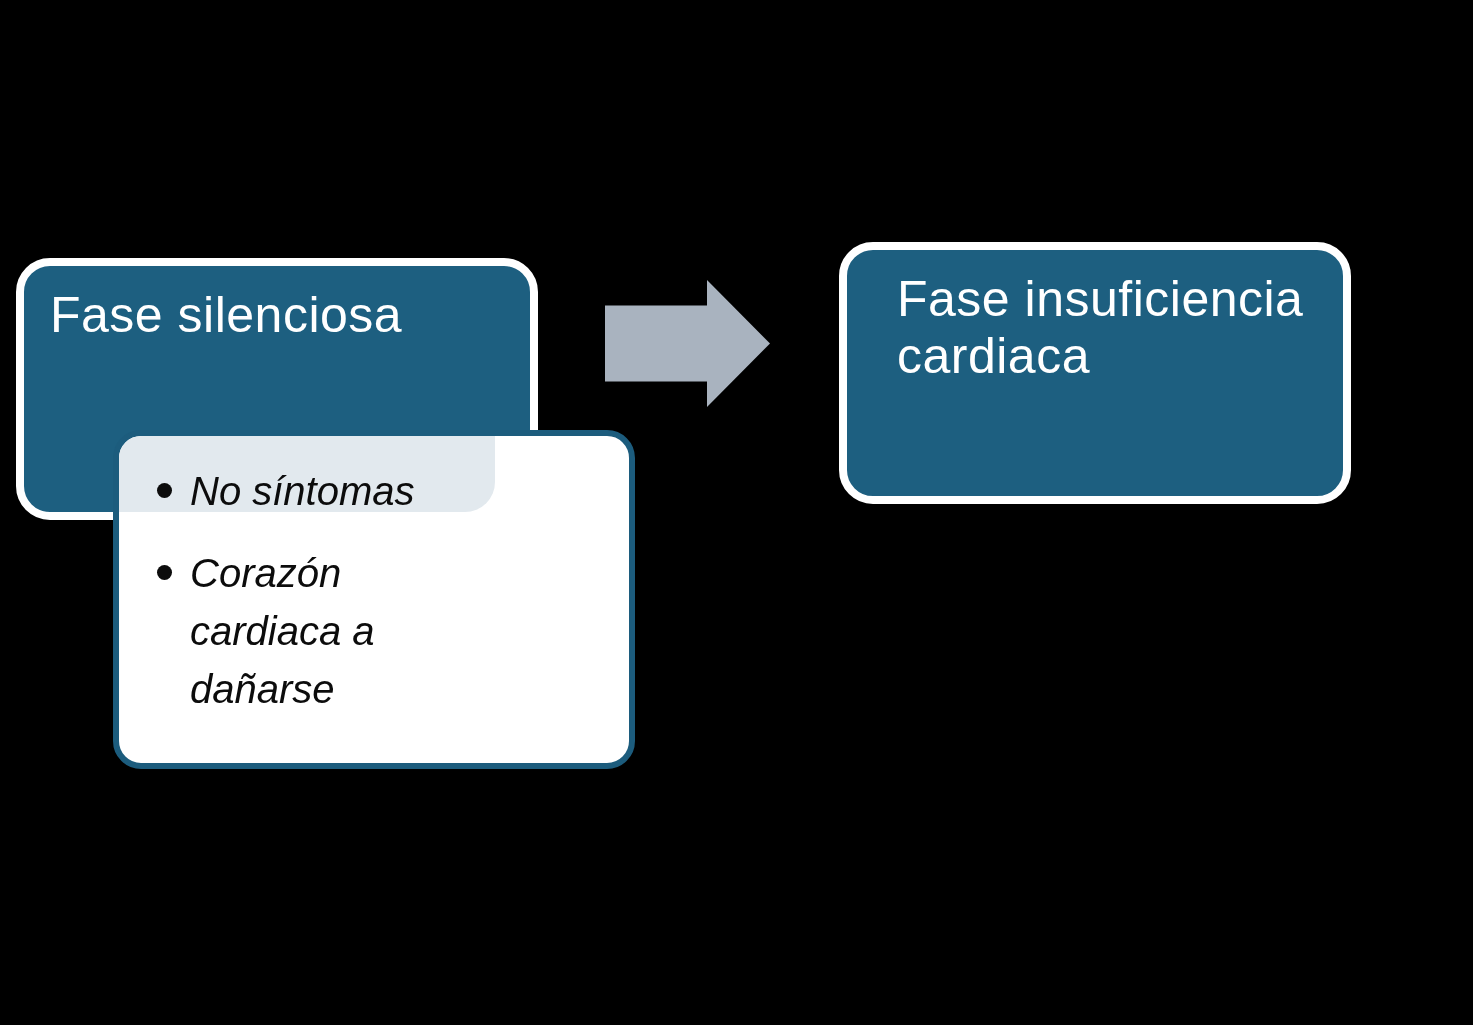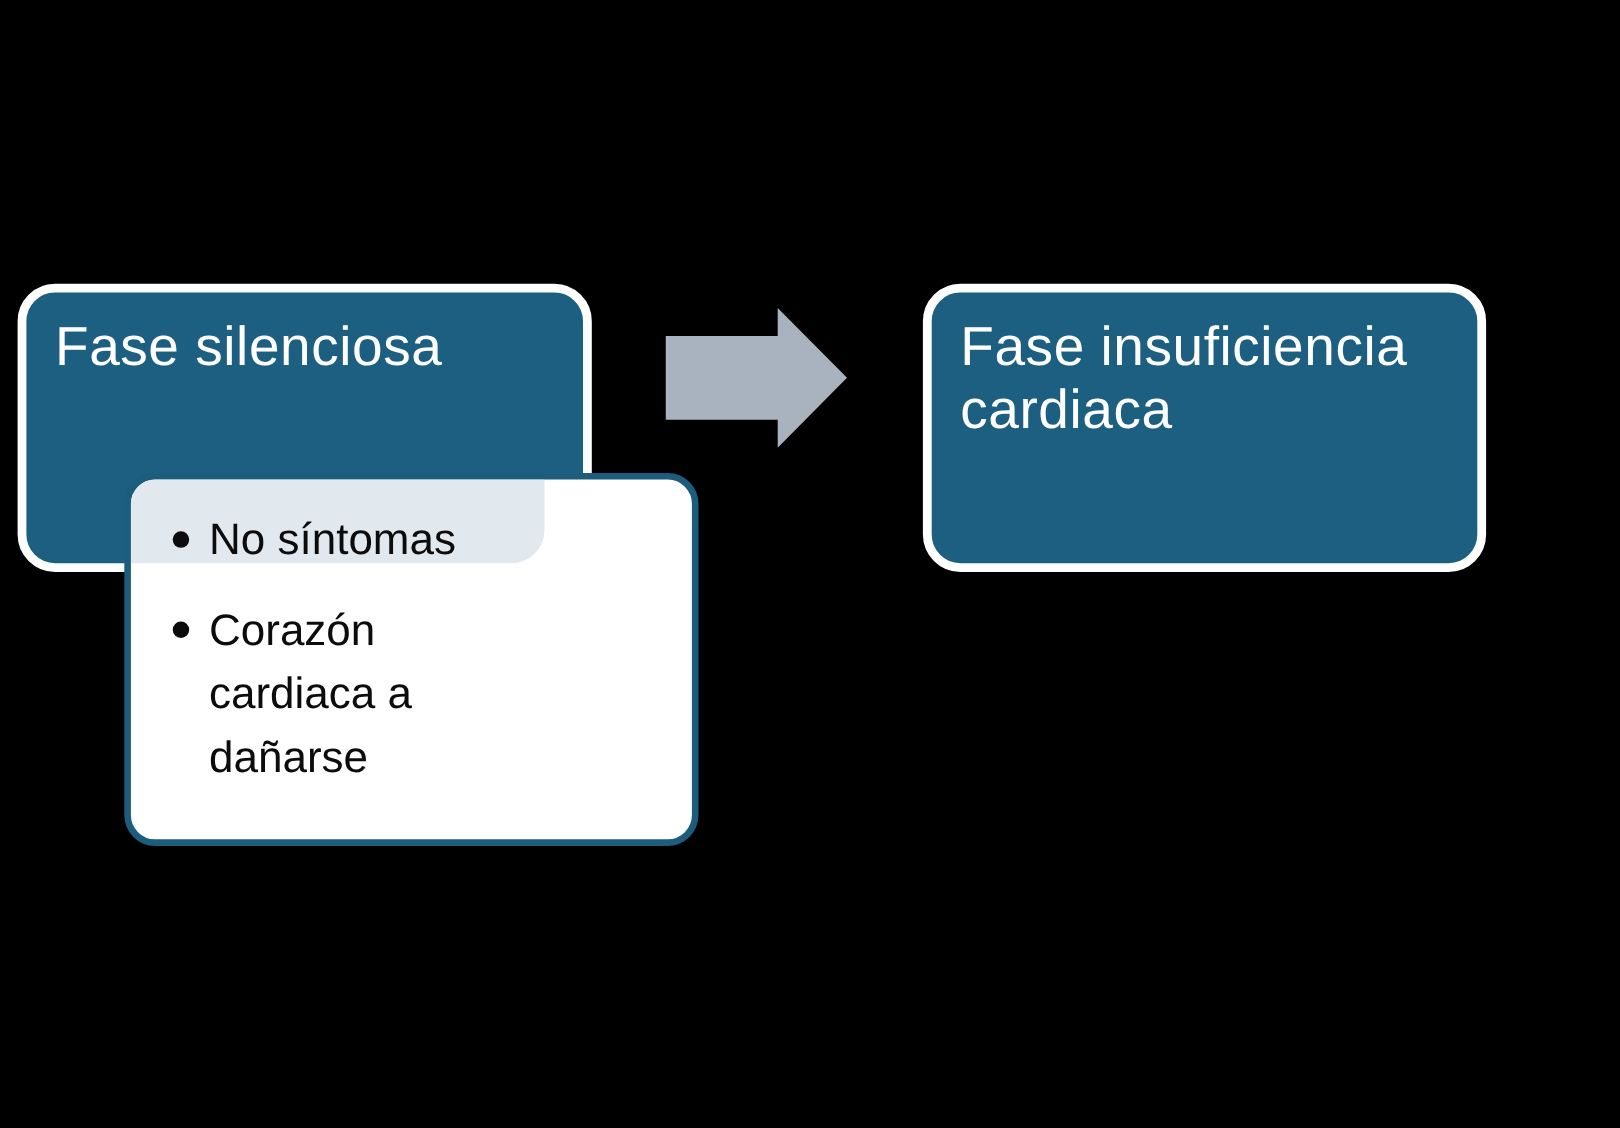--- a/index.html
+++ b/index.html
@@ -25,21 +25,21 @@
     z-index: 1;
   }
   .phase-header .title {
     padding: 21px 26px;
     font-size: 50px;
     line-height: 57px;
     white-space: pre-line;
     letter-spacing: 0.5px;
   }
   .header-left  { left: 4px;   top: 258px; width: 522px; height: 262px; margin-left: 12px; }
-  .header-right { left: 839px; top: 258px; width: 512px; height: 262px; }
+  .header-right { left: 839px; top: 242px; width: 512px; height: 262px; padding-left: 24px; }
 
   .phase-body {
     position: absolute;
     box-sizing: border-box;
     background: #ffffff;
     border: 6px solid #1c5c7d;
     border-radius: 28px;
     z-index: 2;
     overflow: hidden;
   }
@@ -57,20 +57,21 @@
   }
   .tint-left  { width: 376px; height: 76px; }
   .tint-right { width: 389px; height: 74px; }
 
   .bullet-list {
     position: relative;
     z-index: 1;
     margin: 0;
     padding: 26px 20px 20px 38px;
     list-style: none;
+    font-style: italic;
   }
   .bullet-item {
     display: flex;
     align-items: flex-start;
     margin: 0 0 24px 0;
     color: #0c0c0c;
     font-size: 40px;
     line-height: 58px;
   }
   .bullet-item:last-child { margin-bottom: 0; }

